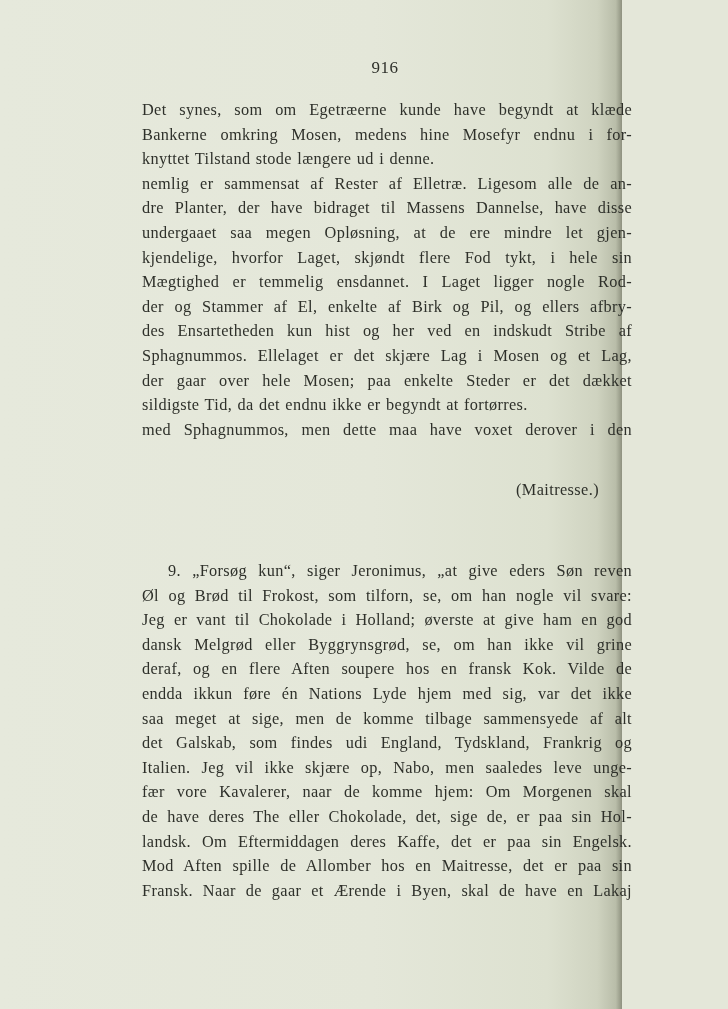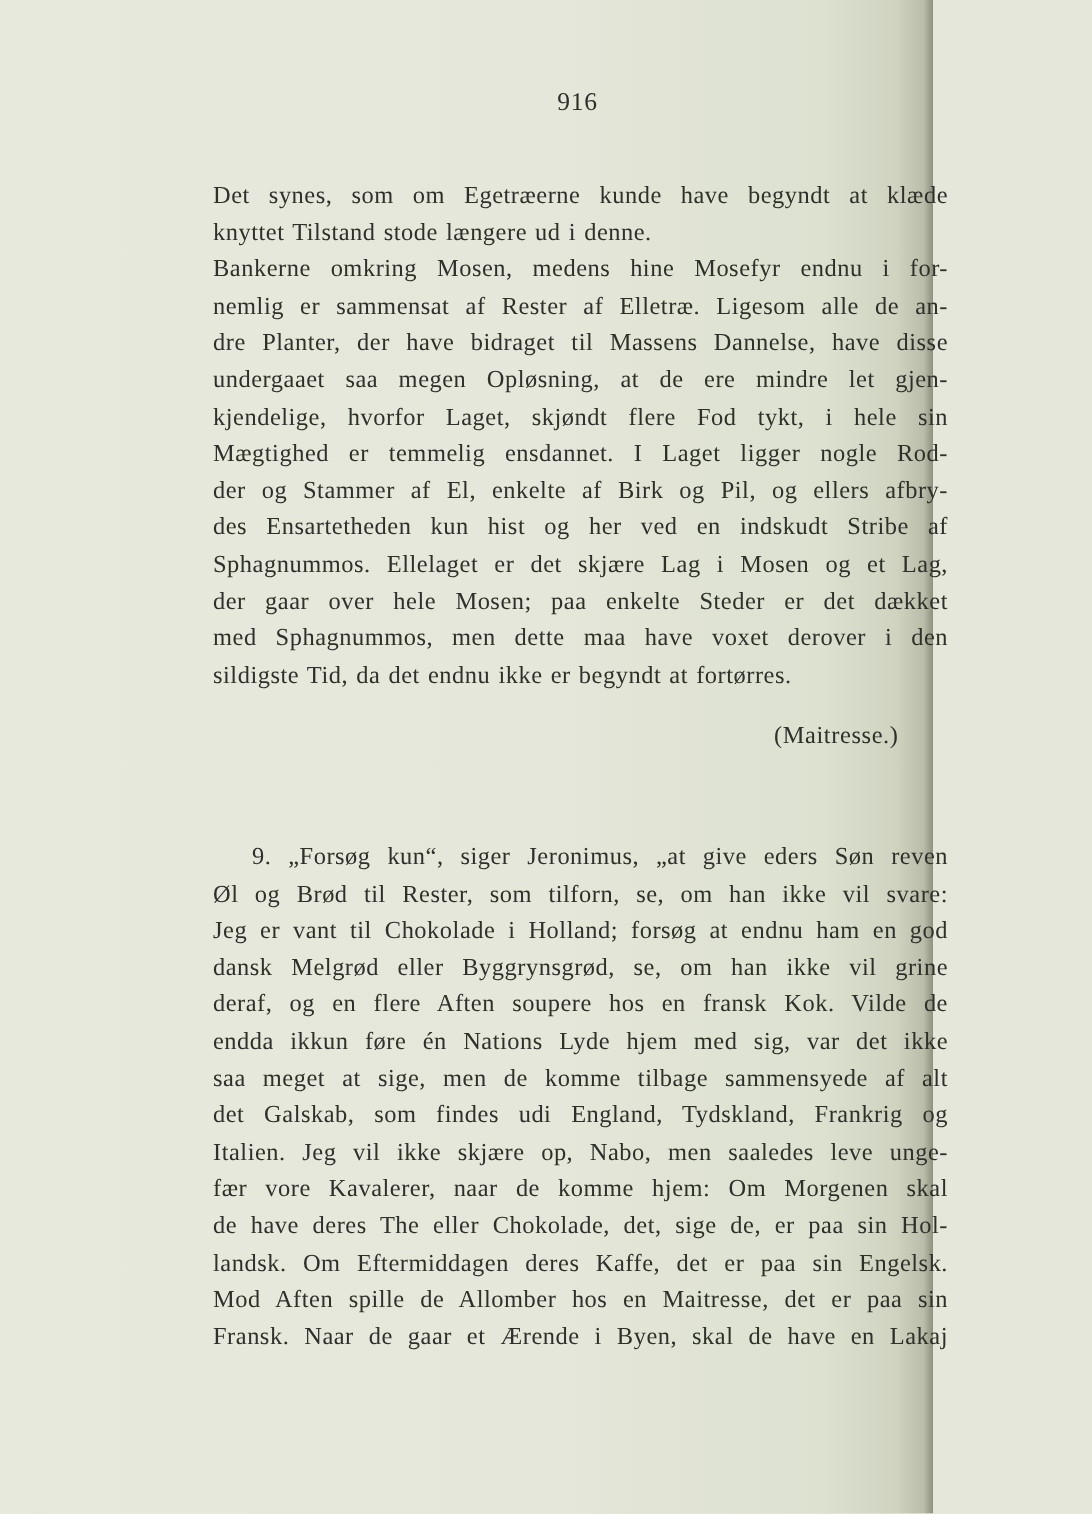--- a/index.html
+++ b/index.html
@@ -45,60 +45,60 @@
       text-align: justify;
       text-align-last: justify;
       height: 24.6px;
     }
     .line.last {
       text-align-last: left;
     }
     .indent {
       padding-left: 26px;
     }
-    .block-1 { top: 98px; margin-top: 20px; }
+    .block-1 { top: 98px; }
     .attribution {
       position: absolute;
       top: 480px;
       left: 516px;
       font-size: 16.3px;
       letter-spacing: 0.4px;
     }
     .block-2 { top: 543px; margin-top: 16px; }
   </style>
 </head>
 <body>
 
 <div class="page">
 
   <div class="page-number">916</div>
 
   <div class="text-block block-1">
     <span class="line">Det synes, som om Egetræerne kunde have begyndt at klæde</span>
+    <span class="line">Bankerne omkring Mosen, medens hine Mosefyr endnu i for-</span>
     <span class="line last">knyttet Tilstand stode længere ud i denne.</span>
-    <span class="line">Bankerne omkring Mosen, medens hine Mosefyr endnu i for-</span>
     <span class="line">nemlig er sammensat af Rester af Elletræ. Ligesom alle de an-</span>
     <span class="line">dre Planter, der have bidraget til Massens Dannelse, have disse</span>
     <span class="line">undergaaet saa megen Opløsning, at de ere mindre let gjen-</span>
     <span class="line">kjendelige, hvorfor Laget, skjøndt flere Fod tykt, i hele sin</span>
     <span class="line">Mægtighed er temmelig ensdannet. I Laget ligger nogle Rod-</span>
     <span class="line">der og Stammer af El, enkelte af Birk og Pil, og ellers afbry-</span>
     <span class="line">des Ensartetheden kun hist og her ved en indskudt Stribe af</span>
     <span class="line">Sphagnummos. Ellelaget er det skjære Lag i Mosen og et Lag,</span>
     <span class="line">der gaar over hele Mosen; paa enkelte Steder er det dækket</span>
+    <span class="line last">sildigste Tid, da det endnu ikke er begyndt at fortørres.</span>
     <span class="line">med Sphagnummos, men dette maa have voxet derover i den</span>
-    <span class="line last">sildigste Tid, da det endnu ikke er begyndt at fortørres.</span>
   </div>
 
   <div class="attribution">(Maitresse.)</div>
 
   <div class="text-block block-2">
     <span class="line indent">9. „Forsøg kun“, siger Jeronimus, „at give eders Søn reven</span>
-    <span class="line">Øl og Brød til Rester, som tilforn, se, om han ikke vil svare:</span>
-    <span class="line">Jeg er vant til Chokolade i Holland; forsøg at endnu ham en god</span>
+    <span class="line">Øl og Brød til Frokost, som tilforn, se, om han nogle vil svare:</span>
+    <span class="line">Jeg er vant til Chokolade i Holland; øverste at give ham en god</span>
     <span class="line">dansk Melgrød eller Byggrynsgrød, se, om han ikke vil grine</span>
     <span class="line">deraf, og en flere Aften soupere hos en fransk Kok. Vilde de</span>
     <span class="line">endda ikkun føre én Nations Lyde hjem med sig, var det ikke</span>
     <span class="line">saa meget at sige, men de komme tilbage sammensyede af alt</span>
     <span class="line">det Galskab, som findes udi England, Tydskland, Frankrig og</span>
     <span class="line">Italien. Jeg vil ikke skjære op, Nabo, men saaledes leve unge-</span>
     <span class="line">fær vore Kavalerer, naar de komme hjem: Om Morgenen skal</span>
     <span class="line">de have deres The eller Chokolade, det, sige de, er paa sin Hol-</span>
     <span class="line">landsk. Om Eftermiddagen deres Kaffe, det er paa sin Engelsk.</span>
     <span class="line">Mod Aften spille de Allomber hos en Maitresse, det er paa sin</span>

